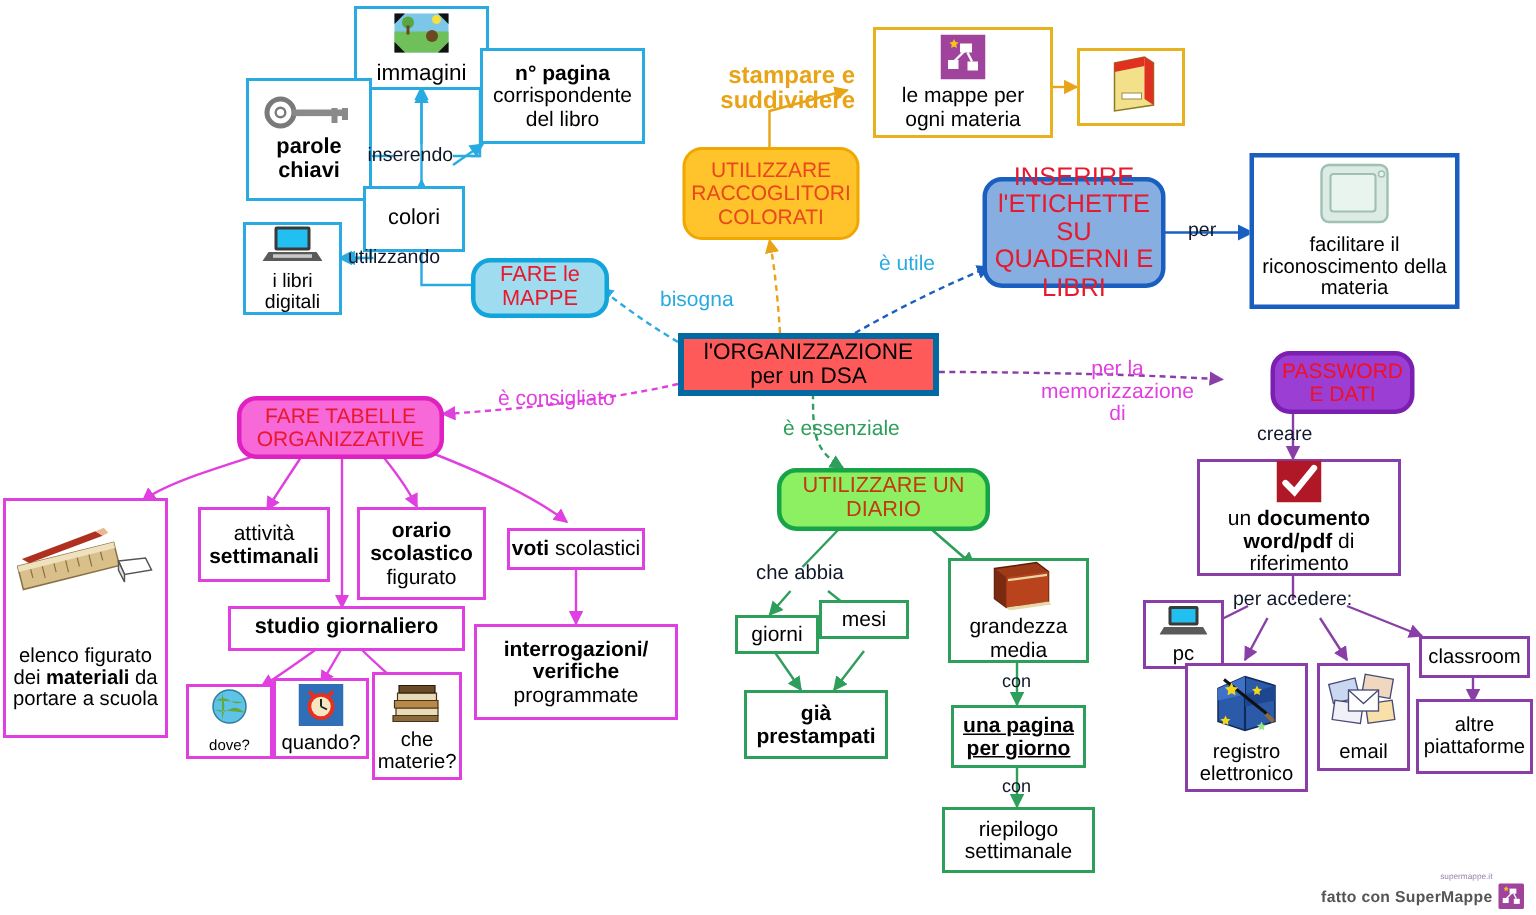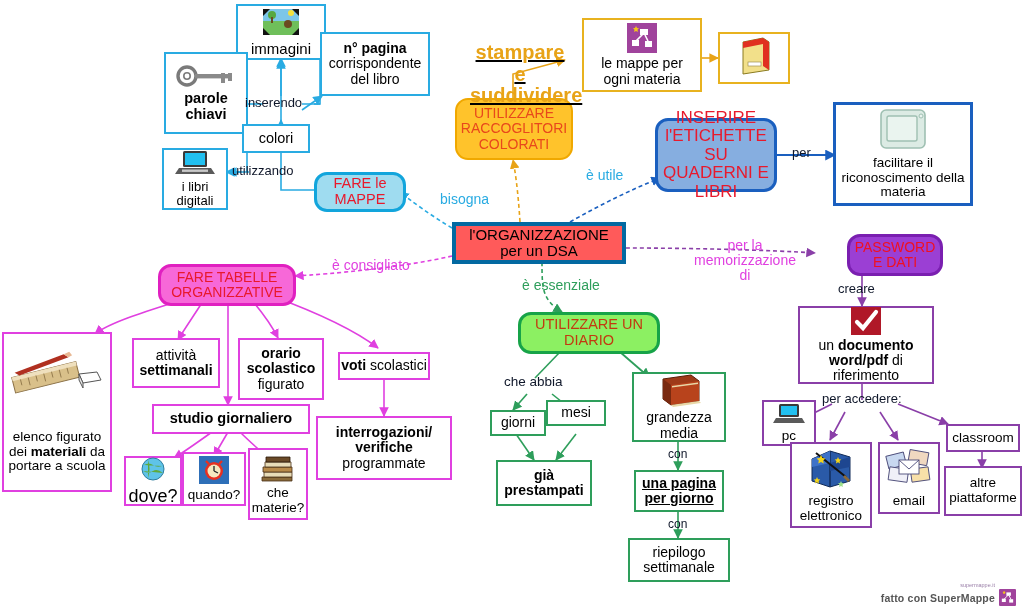--- a/index.html
+++ b/index.html
@@ -154,21 +154,21 @@
       <svg width="62" height="24" viewBox="0 0 62 24">
         <circle cx="12" cy="12" r="9" fill="none" stroke="#7A7A7A" stroke-width="3.4"></circle>
         <circle cx="12" cy="12" r="3.2" fill="#fff" stroke="#7A7A7A" stroke-width="1.6"></circle>
         <rect x="20" y="10" width="36" height="4.4" fill="#8A8A8A"></rect>
         <rect x="46" y="9" width="4" height="10" fill="#8A8A8A"></rect>
         <rect x="53" y="9" width="4" height="8" fill="#8A8A8A"></rect>
       </svg></span>
     <span class="txt b" style="font-size:14.5px;">parole chiavi</span>
   </div>
 
-  <div class="node cyan" style="left:242px;top:124px;width:68px;height:29px;font-size:14.5px;">
+  <div class="node cyan" style="left:242px;top:124px;width:68px;height:44px;font-size:14.5px;">
     <span class="txt">colori</span>
   </div>
 
   <div class="node cyan" style="left:162px;top:148px;width:66px;height:62px;">
     <span class="ico">
       <svg width="40" height="26" viewBox="0 0 40 26">
         <rect x="8" y="1" width="24" height="16" rx="1.5" fill="#3A3A3A"></rect>
         <rect x="10" y="3" width="20" height="12" fill="#22C0F0"></rect>
         <path d="M4 18 L36 18 L40 24 L0 24 Z" fill="#5A5A5A"></path>
         <rect x="7" y="19.5" width="26" height="2.4" fill="#C9C9C9"></rect>
@@ -269,21 +269,21 @@
 
   <div class="node magenta" style="left:338px;top:352px;width:92px;height:28px;font-size:14px;flex-direction:row;">
     <span class="txt b">voti</span>
     <span class="txt"> scolastici</span>
   </div>
 
   <div class="node magenta" style="left:152px;top:404px;width:158px;height:30px;font-size:14.5px;">
     <span class="txt b">studio  giornaliero</span>
   </div>
 
-  <div class="node magenta" style="left:124px;top:456px;width:58px;height:50px;font-size:18px;">
+  <div class="node magenta" style="left:124px;top:456px;width:58px;height:50px;font-size:10px;justify-content:space-between;">
     <span class="ico">
       <svg width="26" height="26" viewBox="0 0 26 26">
         <circle cx="13" cy="13" r="11" fill="#5FC3E8"></circle>
         <path d="M4 9 q5-3 9 0 t9 1 M3 15 q6 3 10 0 t10 2 M8 4 q3 8 0 18" fill="#5FA832" opacity=".95"></path>
         <circle cx="13" cy="13" r="11" fill="none" stroke="#2E7D9E" stroke-width="1"></circle>
       </svg></span>
     <span class="txt">dove?</span>
   </div>
 
   <div class="node magenta" style="left:182px;top:452px;width:64px;height:54px;font-size:13.5px;">
@@ -419,21 +419,21 @@
 
   <div class="lbl lbl-cyan" style="left:440px;top:192px;font-size:14px;">bisogna</div>
   <div class="lbl lbl-cyan" style="left:586px;top:168px;font-size:14px;">è utile</div>
   <div class="lbl lbl-magenta" style="left:332px;top:258px;font-size:14px;">è consigliato</div>
   <div class="lbl lbl-green" style="left:522px;top:278px;font-size:14px;">è essenziale</div>
 
   <div class="lbl lbl-magenta" style="left:690px;top:238px;font-size:14px;width:110px;white-space:normal;">
     <span>per la memorizzazione di</span>
   </div>
 
-  <div class="lbl" style="left:470px;top:42px;font-size:20px;width:100px;white-space:normal;text-align:center;text-decoration:underline;">
+  <div class="lbl" style="left:470px;top:42px;font-size:16px;width:100px;white-space:normal;text-align:right;">
     <span class="lbl-amber" style="font-weight:bold;">stampare e suddividere</span>
   </div>
 
   <div class="lbl lbl-black" style="left:792px;top:146px;font-size:13px;">per</div>
   <div class="lbl lbl-black" style="left:245px;top:96px;font-size:13px;">inserendo</div>
   <div class="lbl lbl-black" style="left:232px;top:164px;font-size:13px;">utilizzando</div>
 
   <div class="lbl lbl-black" style="left:504px;top:375px;font-size:13.5px;">che abbia</div>
   <div class="lbl lbl-black" style="left:668px;top:448px;font-size:12px;">con</div>
   <div class="lbl lbl-black" style="left:668px;top:518px;font-size:12px;">con</div>

